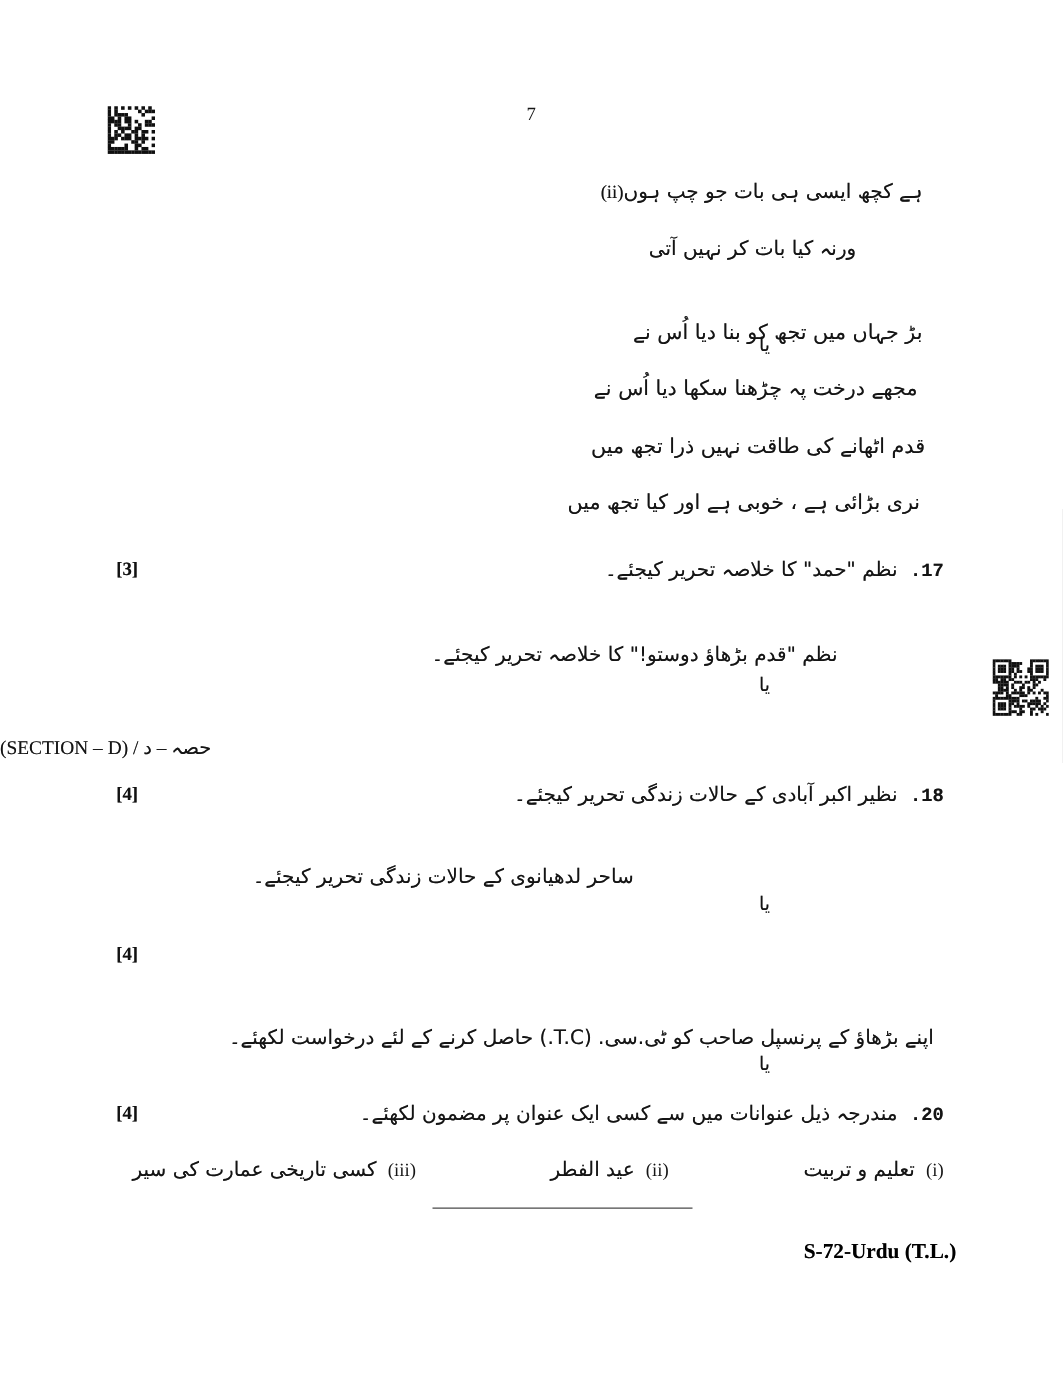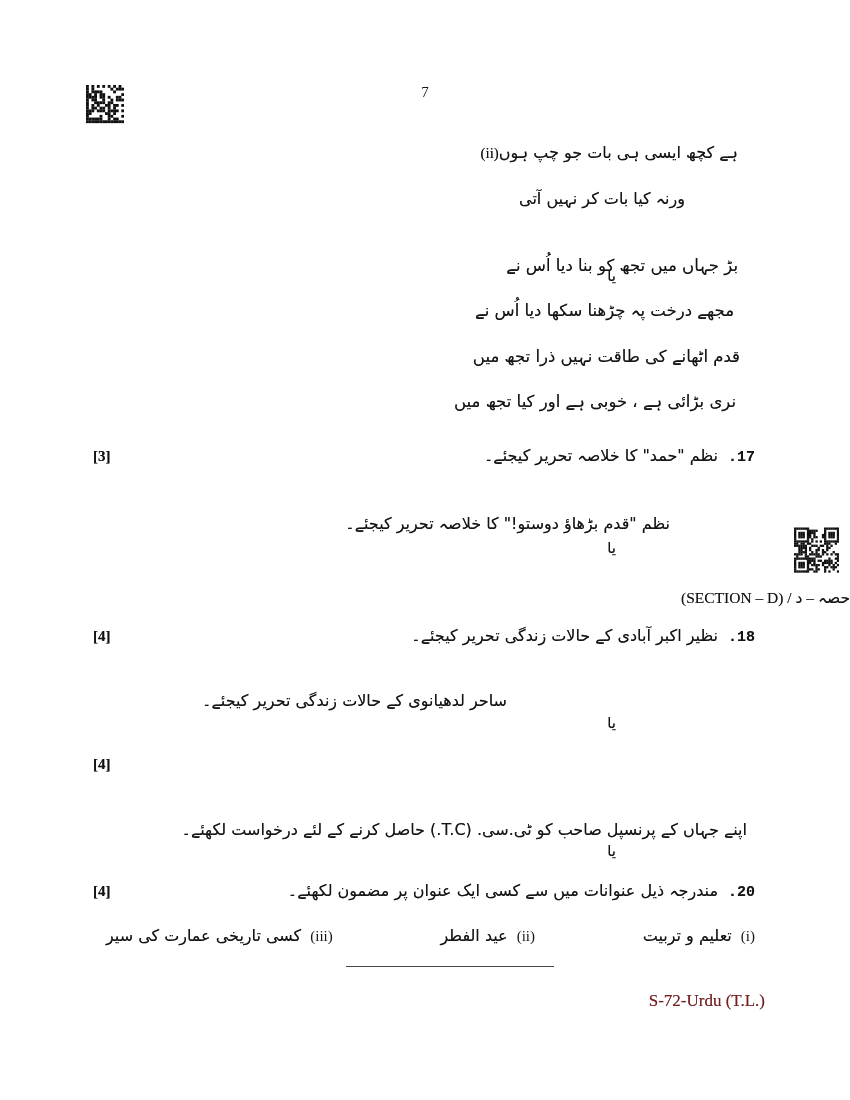--- a/index.html
+++ b/index.html
@@ -28,21 +28,21 @@
     font-family:"Liberation Serif","DejaVu Serif",serif;
     font-weight:bold;font-size:15px;color:#111;
     text-shadow:0 0 0.5px rgba(0,0,0,.5);
   }
   .or-label{font-size:15px;margin-top:48px;}
   .page-number{
     left:0;right:0;text-align:center;top:84px;
     font-family:"Liberation Serif","DejaVu Serif",serif;font-size:15px;
   }
   .section-header{
-    left:0;right:0;top:589px;text-align:right;
+    left:0;right:0;top:589px;text-align:left;
     direction:rtl;unicode-bidi:plaintext;
     font-family:"Liberation Serif","DejaVu Sans",serif;
     font-size:15.5px;color:#141414;
     text-shadow:0 0 0.5px rgba(0,0,0,.5);
   }
   .options-row{
     left:106px;right:95px;top:926px;
     display:flex;direction:rtl;justify-content:space-between;align-items:flex-start;
   }
   .option{direction:rtl;white-space:nowrap;}
@@ -50,21 +50,21 @@
     font-family:"Liberation Serif","DejaVu Serif",serif;
     font-size:15px;margin-inline-end:9px;
   }
   .divider{
     left:346px;top:966px;width:208px;height:0;
     border-top:1.6px solid #4a4a4a;
   }
   .footer{
     right:85px;top:991px;direction:ltr;
     font-family:"Liberation Serif","DejaVu Serif",serif;
-    font-weight:normal;font-size:17px;color:#7f1d1d;
+    font-weight:bold;font-size:17px;color:#000000;
     text-shadow:0 0 0.5px rgba(0,0,0,.5);
   }
   svg.code{position:absolute;fill:#101010;}
 </style>
 </head>
 <body>
 
 <div class="page">
 
   <svg class="code" viewBox="0 0 100 100" style="left:86px;top:84px;width:38px;height:40px">
@@ -441,21 +441,21 @@
 
   <div class="abs marks" style="left:93px;top:628px">[4]</div>
   <div class="abs urdu" style="top:626px;right:95px">
     <span class="qnum">18.</span><span>نظیر اکبر آبادی کے حالات زندگی تحریر کیجئے۔</span>
   </div>
   <div class="abs urdu or-label" style="top:666px;right:234px">یا</div>
   <div class="abs urdu" style="top:691px;right:343px">ساحر لدھیانوی کے حالات زندگی تحریر کیجئے۔</div>
 
   <div class="abs marks" style="left:93px;top:756px">[4]</div>
   <div class="abs urdu or-label" style="top:794px;right:234px">یا</div>
-  <div class="abs urdu" style="top:820px;right:103px">اپنے جہاں کے پرنسپل صاحب کو ٹی.سی. (T.C.) حاصل کرنے کے لئے درخواست لکھئے۔</div>
+  <div class="abs urdu" style="top:820px;right:103px">اپنے بڑھاؤ کے پرنسپل صاحب کو ٹی.سی. (T.C.) حاصل کرنے کے لئے درخواست لکھئے۔</div>
 
   <div class="abs marks" style="left:93px;top:883px">[4]</div>
   <div class="abs urdu" style="top:881px;right:95px">
     <span class="qnum">20.</span><span>مندرجہ ذیل عنوانات میں سے کسی ایک عنوان پر مضمون لکھئے۔</span>
   </div>
 
   <div class="abs options-row">
     <div class="option">
       <span class="onum">(i)</span><span class="urdu">تعلیم و تربیت</span>
     </div>

